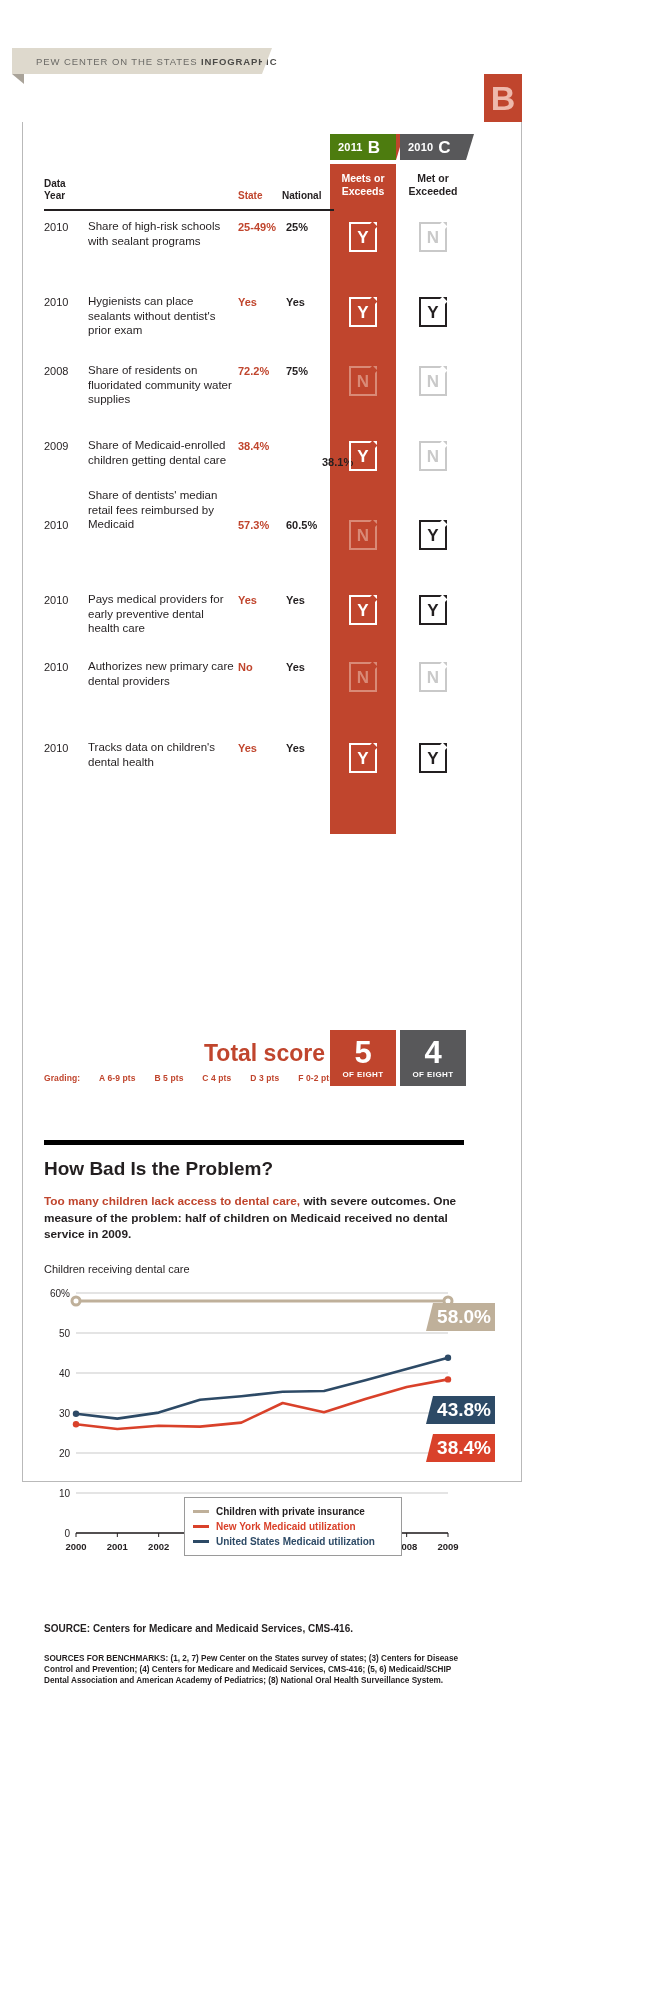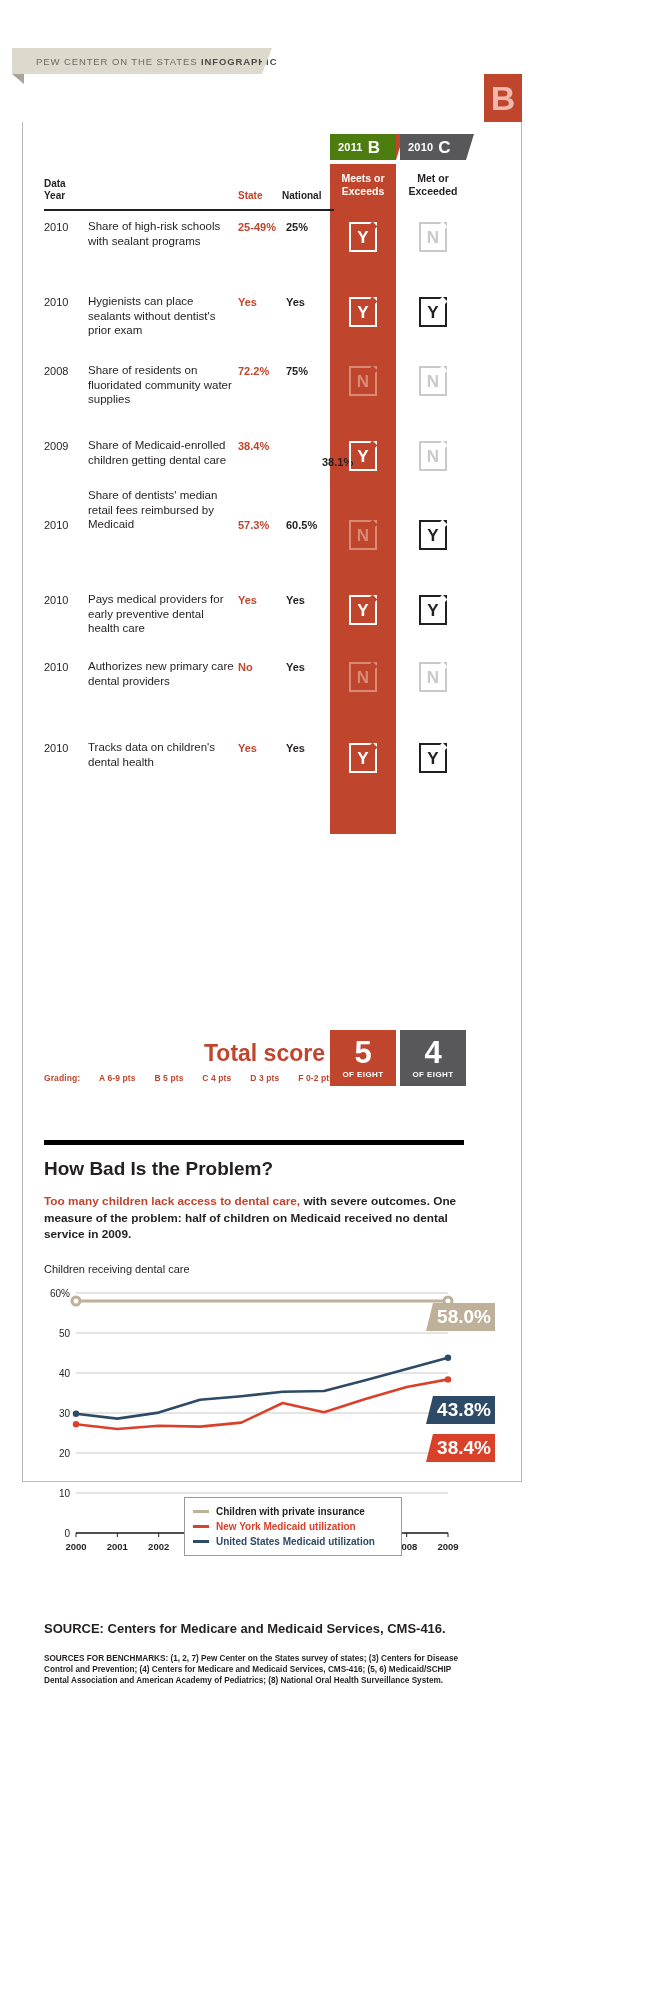--- a/index.html
+++ b/index.html
@@ -189,21 +189,21 @@
     position:absolute; left:184px; top:1497px; width:218px;
     border:1px solid #9a9a9a; background:#fff; padding:6px 8px;
   }
   .legend-row { display:flex; align-items:center; height:15px; }
   .legend-sw { width:16px; height:3px; margin-right:7px; flex:none; }
   .legend-txt { font-size:10px; font-weight:bold; white-space:nowrap; }
 
   
   .src1 {
     position:absolute; left:44px; top:1623px; width:420px;
-    font-size:13px; font-weight:bold; line-height:11px;
+    font-size:10px; font-weight:bold; line-height:11px;
   }
   .src2 {
     position:absolute; left:44px; top:1653px; width:420px;
     font-size:8.2px; font-weight:bold; line-height:11px;
   }
 </style>
 </head>
 <body>
 
 <div class="page">

